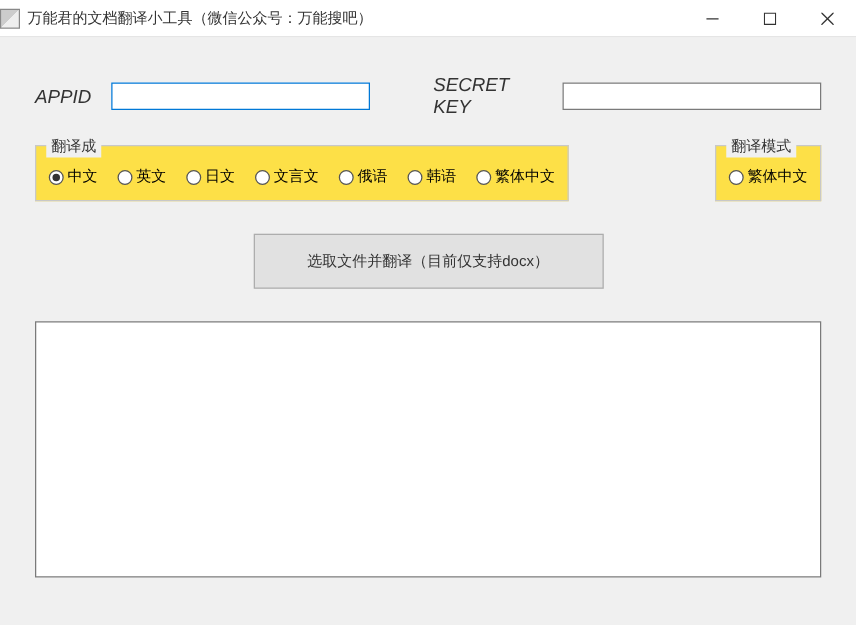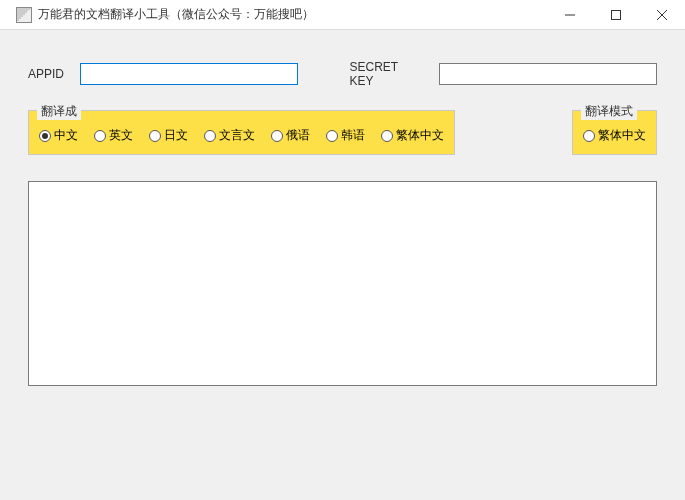--- a/index.html
+++ b/index.html
@@ -10,21 +10,21 @@
       width: 685px;
       height: 500px;
       overflow: hidden;
     }
     .titlebar {
       height: 30px;
       background: #fff;
       border-bottom: 1px solid #ddd;
       display: flex;
       align-items: center;
-      padding-left: 16px;
+      padding-left: 0;
     }
     .titlebar-icon {
       width: 16px;
       height: 16px;
       border: 1px solid #888;
       margin-right: 6px;
       display: inline-block;
       background: linear-gradient(135deg, #ccc 50%, #eee 50%);
     }
     .titlebar-title {
@@ -49,22 +49,23 @@
       height: calc(100% - 30px);
       padding: 30px 28px 18px 28px;
     }
     .row-inputs {
       display: flex;
       align-items: center;
       gap: 16px;
       margin-bottom: 22px;
     }
     .label {
-      font-size: 12px;
-      color: #333;
+      font-size: 15px;
+      color: #333;
+      font-style: italic;
     }
     .text-input {
       height: 22px;
       border: 1px solid #7a7a7a;
       background: #fff;
       padding: 0 4px;
       font-size: 12px;
       outline: none;
     }
     .appid-input { width: 225px; border-color:#0078d7; }
@@ -221,16 +222,19 @@
       <span class="groupbox-legend">翻译模式</span>
       <div class="radio-row" id="mode-options">
           <label class="radio-item">
             <span class="radio-circle"></span>
             <span>繁体中文</span>
           </label>
         </div>
     </div>
   </div>
 
+  <div class="center-btn-row">
+    <button class="main-button">选取文件并翻译（目前仅支持docx）</button>
+  </div>
 
   <textarea class="output-box" readonly="" style=""></textarea>
 
 </div>
 
 </body></html>

